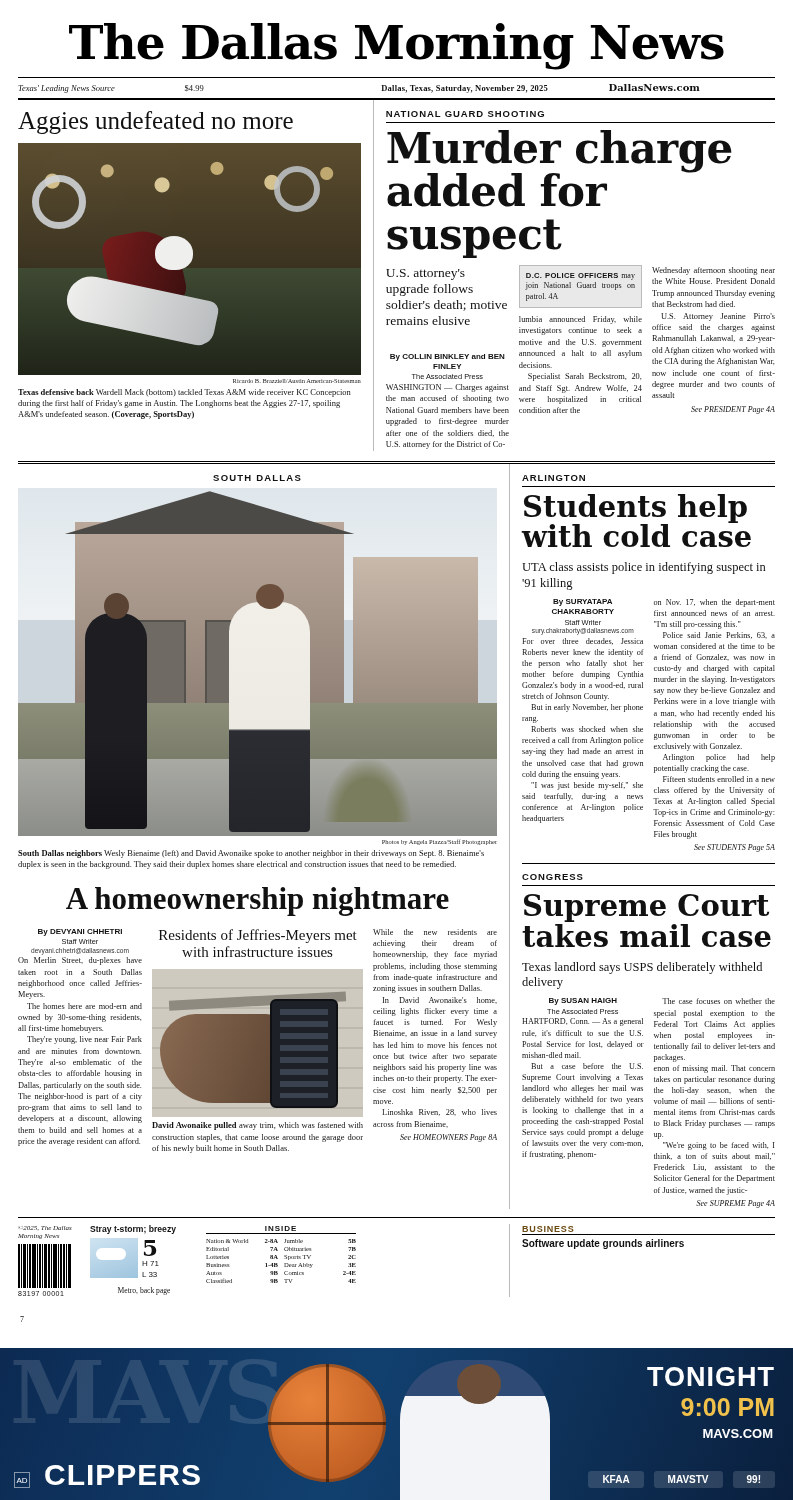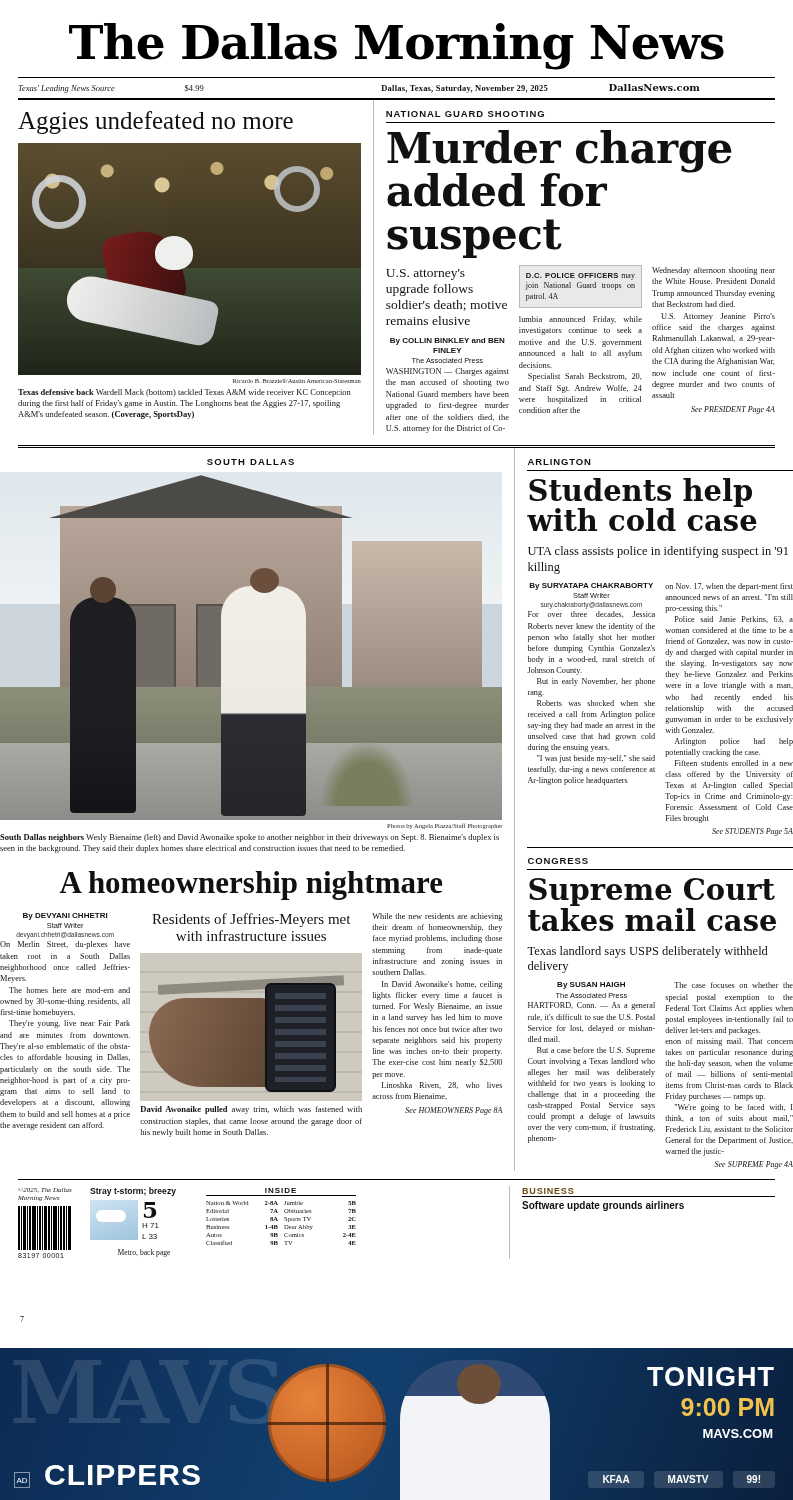--- a/index.html
+++ b/index.html
@@ -76,42 +76,42 @@
     letter-spacing: -.5px;
     margin: 0 0 8px 0;
   }
   .top-cols { display: flex; gap: 10px; }
   .tc { width: 33.33%; font-size: 8.4px; line-height: 1.36; text-align: justify; }
   .deck {
     font-family: "Liberation Serif", serif;
     font-size: 13.5px;
     line-height: 1.2;
     text-align: left;
-    margin-bottom: 6px;
+    margin-bottom: 22px;
   }
   .byline { font-family: "Liberation Sans", sans-serif; font-size: 8px; font-weight: bold; text-align: center; line-height: 1.3; }
   .byline .org { font-weight: normal; font-size: 7.4px; }
   .byline .em { font-weight: normal; font-size: 6.6px; color: #333; }
   .refbox {
     background: #e9e9e9;
     border: 1px solid #bbb;
     padding: 5px 6px;
     font-size: 8px;
     line-height: 1.3;
     margin-bottom: 6px;
   }
   .refbox b { font-family: "Liberation Sans", sans-serif; font-size: 7.6px; letter-spacing: .3px; }
   .jump { text-align: right; font-size: 8px; font-style: italic; margin-top: 3px; }
   p.body { margin: 0 0 0 0; text-indent: 9px; }
   p.body.first { text-indent: 0; }
 
   .sect-rule { border-top: 3px double #000; margin: 10px 18px 0 18px; }
 
   
-  .mid { display: flex; padding: 0 0; justify-content: space-between; }
+  .mid { display: flex; padding: 0 18px; }
   .mid-left { width: 65%; padding: 8px 12px 0 0; border-right: 1px solid #bbb; }
   .mid-right { width: 35%; padding: 8px 0 0 12px; }
   .center-kicker {
     font-family: "Liberation Sans", sans-serif;
     font-size: 9.5px;
     font-weight: bold;
     letter-spacing: 1.2px;
     text-align: center;
     margin-bottom: 5px;
   }

